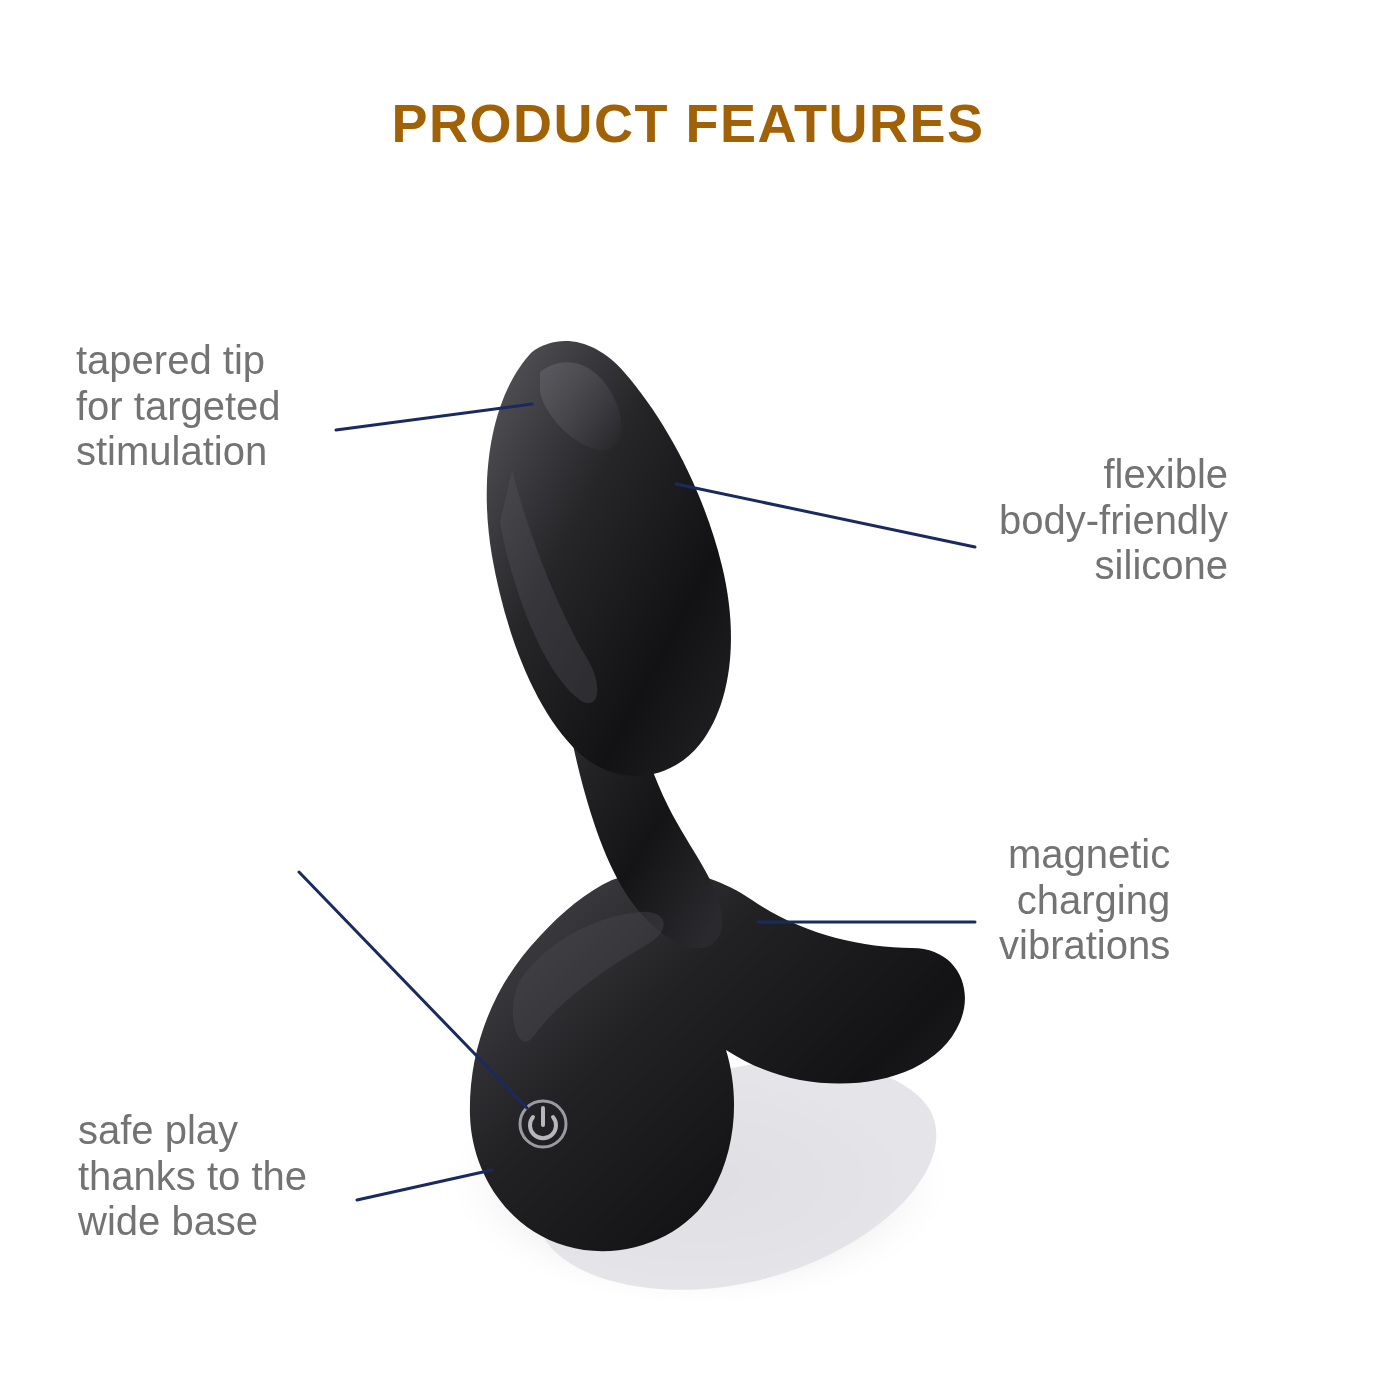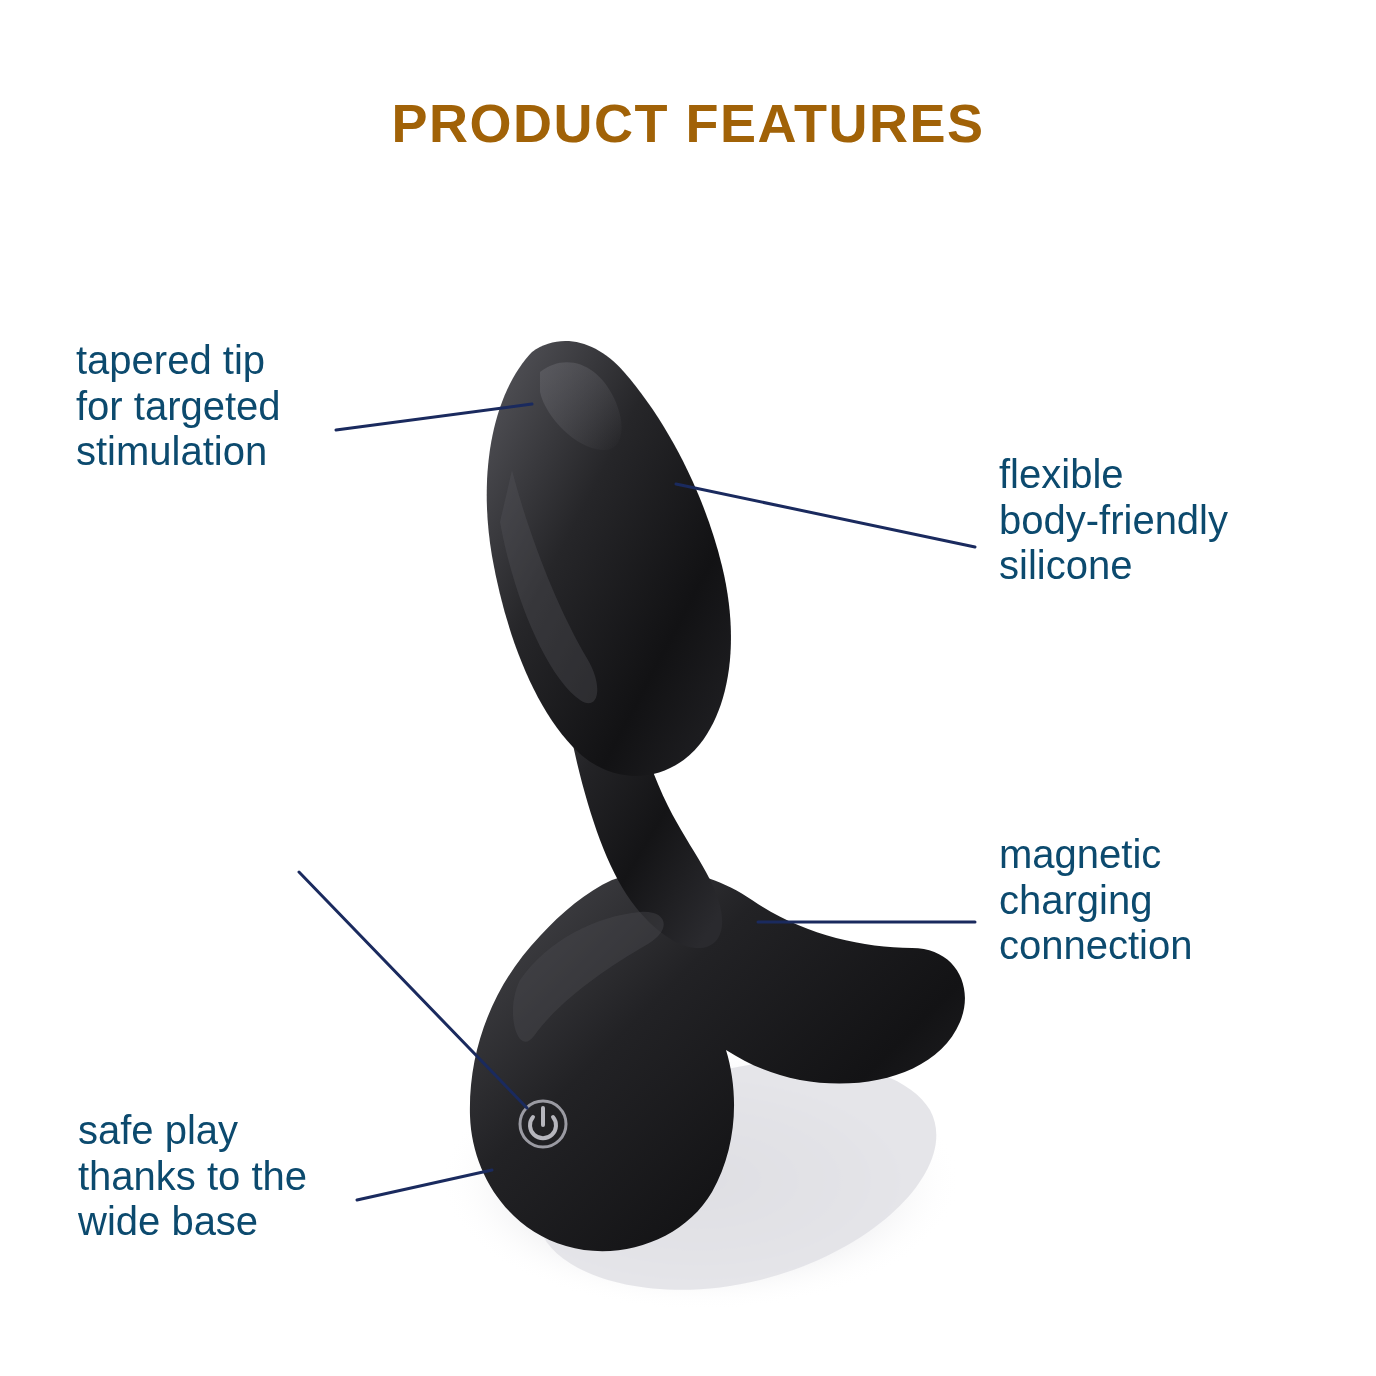--- a/index.html
+++ b/index.html
@@ -22,28 +22,28 @@
     width: 1376px;
     text-align: center;
     font-size: 54px;
     font-weight: bold;
     letter-spacing: 1.5px;
     color: #a16207;
     font-family: "Liberation Sans", sans-serif;
   }
   .callout {
     position: absolute;
-    color: #0c4a6e;
+    color: #737373;
     font-size: 40px;
     line-height: 1.14;
     font-family: "Liberation Sans", sans-serif;
     white-space: pre-line;
   }
   .callout.right {
-    text-align: left;
+    text-align: right;
   }
   #c-tapered   { left: 76px;  top: 338px; }
   #c-control   { left: 78px;  top: 782px; }
   #c-safe      { left: 78px;  top: 1098px; margin-top: 10px; }
   #c-flexible  { left: 999px; top: 452px; }
   #c-magnetic  { left: 999px; top: 832px; }
 
   svg.overlay {
     position: absolute;
     left: 0;
@@ -148,15 +148,15 @@
   <div class="callout left" id="c-safe">safe play
 thanks to the
 wide base</div>
 
   <div class="callout right" id="c-flexible">flexible
 body-friendly
 silicone</div>
 
   <div class="callout right" id="c-magnetic">magnetic
 charging
-connection</div>
+vibrations</div>
 
 </div>
 
 </body></html>

